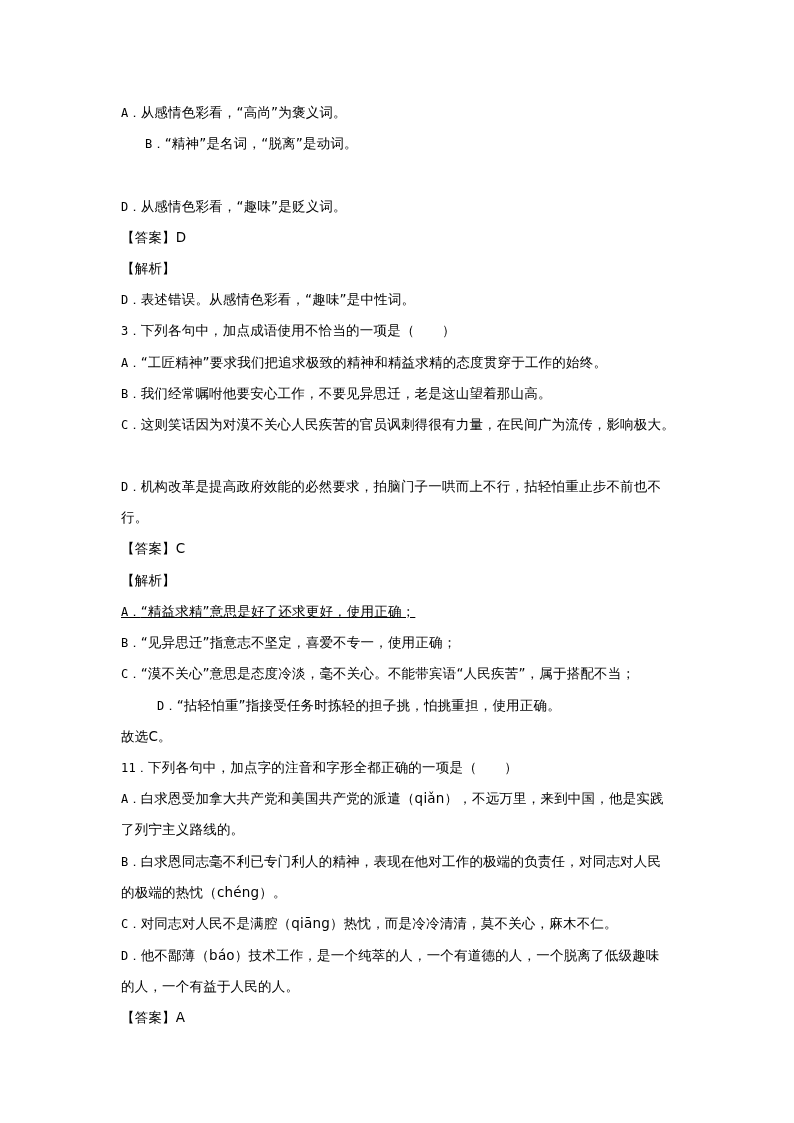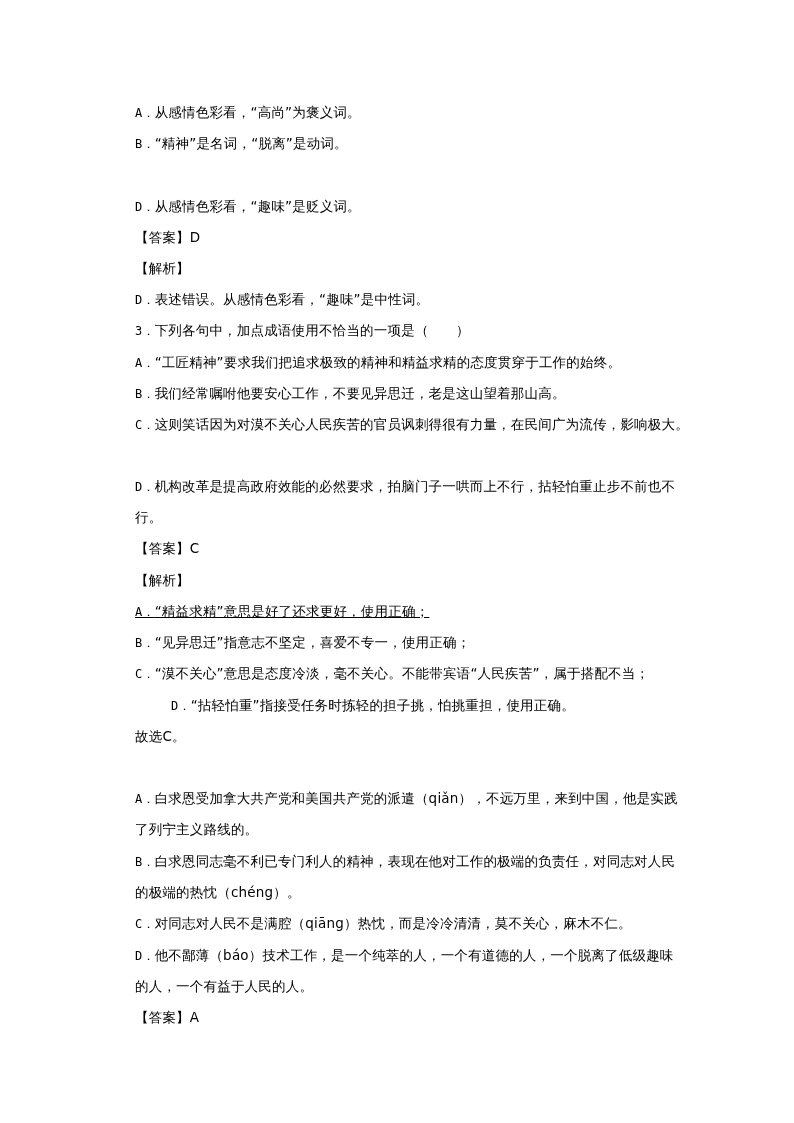--- a/index.html
+++ b/index.html
@@ -1,44 +1,45 @@
 <!DOCTYPE html>
 <html><head>
 <meta charset="utf-8">
 <style>
   html, body { margin: 0; padding: 0; background: #ffffff; }
   body { width: 794px; height: 1123px; position: relative; overflow: hidden;
          font-family: "DejaVu Sans", "Liberation Sans", sans-serif; color: #000; }
-  .page { position: absolute; left: 18px; top: 0; width: 706px; height: 1123px; }
+  .page { position: absolute; left: 4px; top: 0; width: 706px; height: 1123px; }
   .line { position: absolute; left: 117px; font-size: 13.5px; line-height: 16px; white-space: nowrap; letter-spacing: 0.2px; }
   .mono { font-family: "DejaVu Sans Mono", "Liberation Mono", monospace; font-size: 12px; }
 </style>
 </head>
 <body>
 
 <div class="page" id="page">
     <div class="line" style="top: 104px;"><span class="mono">A．</span><span>从感情色彩看，“高尚”为褒义词。</span></div>
-    <div class="line" style="top: 135px;"><span class="mono">B．</span><span>“精神”是名词，“脱离”是动词。</span></div>
+    <div class="line" style="top: 135px; margin-left: 24px;"><span class="mono">B．</span><span>“精神”是名词，“脱离”是动词。</span></div>
     <div class="line" style="top: 198px;"><span class="mono">D．</span><span>从感情色彩看，“趣味”是贬义词。</span></div>
     <div class="line" style="top: 229px;"><span>【答案】D</span></div>
     <div class="line" style="top: 260px;"><span>【解析】</span></div>
     <div class="line" style="top: 291px;"><span class="mono">D．</span><span>表述错误。从感情色彩看，“趣味”是中性词。</span></div>
     <div class="line" style="top: 322px;"><span class="mono">3．</span><span>下列各句中，加点成语使用不恰当的一项是（　　）</span></div>
     <div class="line" style="top: 354px;"><span class="mono">A．</span><span>“工匠精神”要求我们把追求极致的精神和精益求精的态度贯穿于工作的始终。</span></div>
     <div class="line" style="top: 385px;"><span class="mono">B．</span><span>我们经常嘱咐他要安心工作，不要见异思迁，老是这山望着那山高。</span></div>
     <div class="line" style="top: 416px;"><span class="mono">C．</span><span>这则笑话因为对漠不关心人民疾苦的官员讽刺得很有力量，在民间广为流传，影响极大。</span></div>
     <div class="line" style="top: 478px;"><span class="mono">D．</span><span>机构改革是提高政府效能的必然要求，拍脑门子一哄而上不行，拈轻怕重止步不前也不</span></div>
     <div class="line" style="top: 509px;"><span>行。</span></div>
     <div class="line" style="top: 540px;"><span>【答案】C</span></div>
     <div class="line" style="top: 572px;"><span>【解析】</span></div>
     <div class="line" style="top: 603px; text-decoration: underline;"><span class="mono">A．</span><span>“精益求精”意思是好了还求更好，使用正确；</span></div>
     <div class="line" style="top: 665px;"><span class="mono">C．</span><span>“漠不关心”意思是态度冷淡，毫不关心。不能带宾语“人民疾苦”，属于搭配不当；</span></div>
     <div class="line" style="top: 634px;"><span class="mono">B．</span><span>“见异思迁”指意志不坚定，喜爱不专一，使用正确；</span></div>
     <div class="line" style="top: 697px; padding-left: 36px;"><span class="mono">D．</span><span>“拈轻怕重”指接受任务时拣轻的担子挑，怕挑重担，使用正确。</span></div>
     <div class="line" style="top: 728px;"><span>故选C。</span></div>
+    <div class="line" style="top: 759px;"><span class="mono">11．</span><span>下列各句中，加点字的注音和字形全都正确的一项是（　　）</span></div>
     <div class="line" style="top: 790px;"><span class="mono">A．</span><span>白求恩受加拿大共产党和美国共产党的派遣（qiǎn），不远万里，来到中国，他是实践</span></div>
     <div class="line" style="top: 821px;"><span>了列宁主义路线的。</span></div>
     <div class="line" style="top: 853px;"><span class="mono">B．</span><span>白求恩同志毫不利已专门利人的精神，表现在他对工作的极端的负责任，对同志对人民</span></div>
     <div class="line" style="top: 884px;"><span>的极端的热忱（chéng）。</span></div>
     <div class="line" style="top: 915px;"><span class="mono">C．</span><span>对同志对人民不是满腔（qiāng）热忱，而是冷冷清清，莫不关心，麻木不仁。</span></div>
     <div class="line" style="top: 947px;"><span class="mono">D．</span><span>他不鄙薄（báo）技术工作，是一个纯萃的人，一个有道德的人，一个脱离了低级趣味</span></div>
     <div class="line" style="top: 978px;"><span>的人，一个有益于人民的人。</span></div>
     <div class="line" style="top: 1009px;"><span>【答案】A</span></div>
   </div>
 

